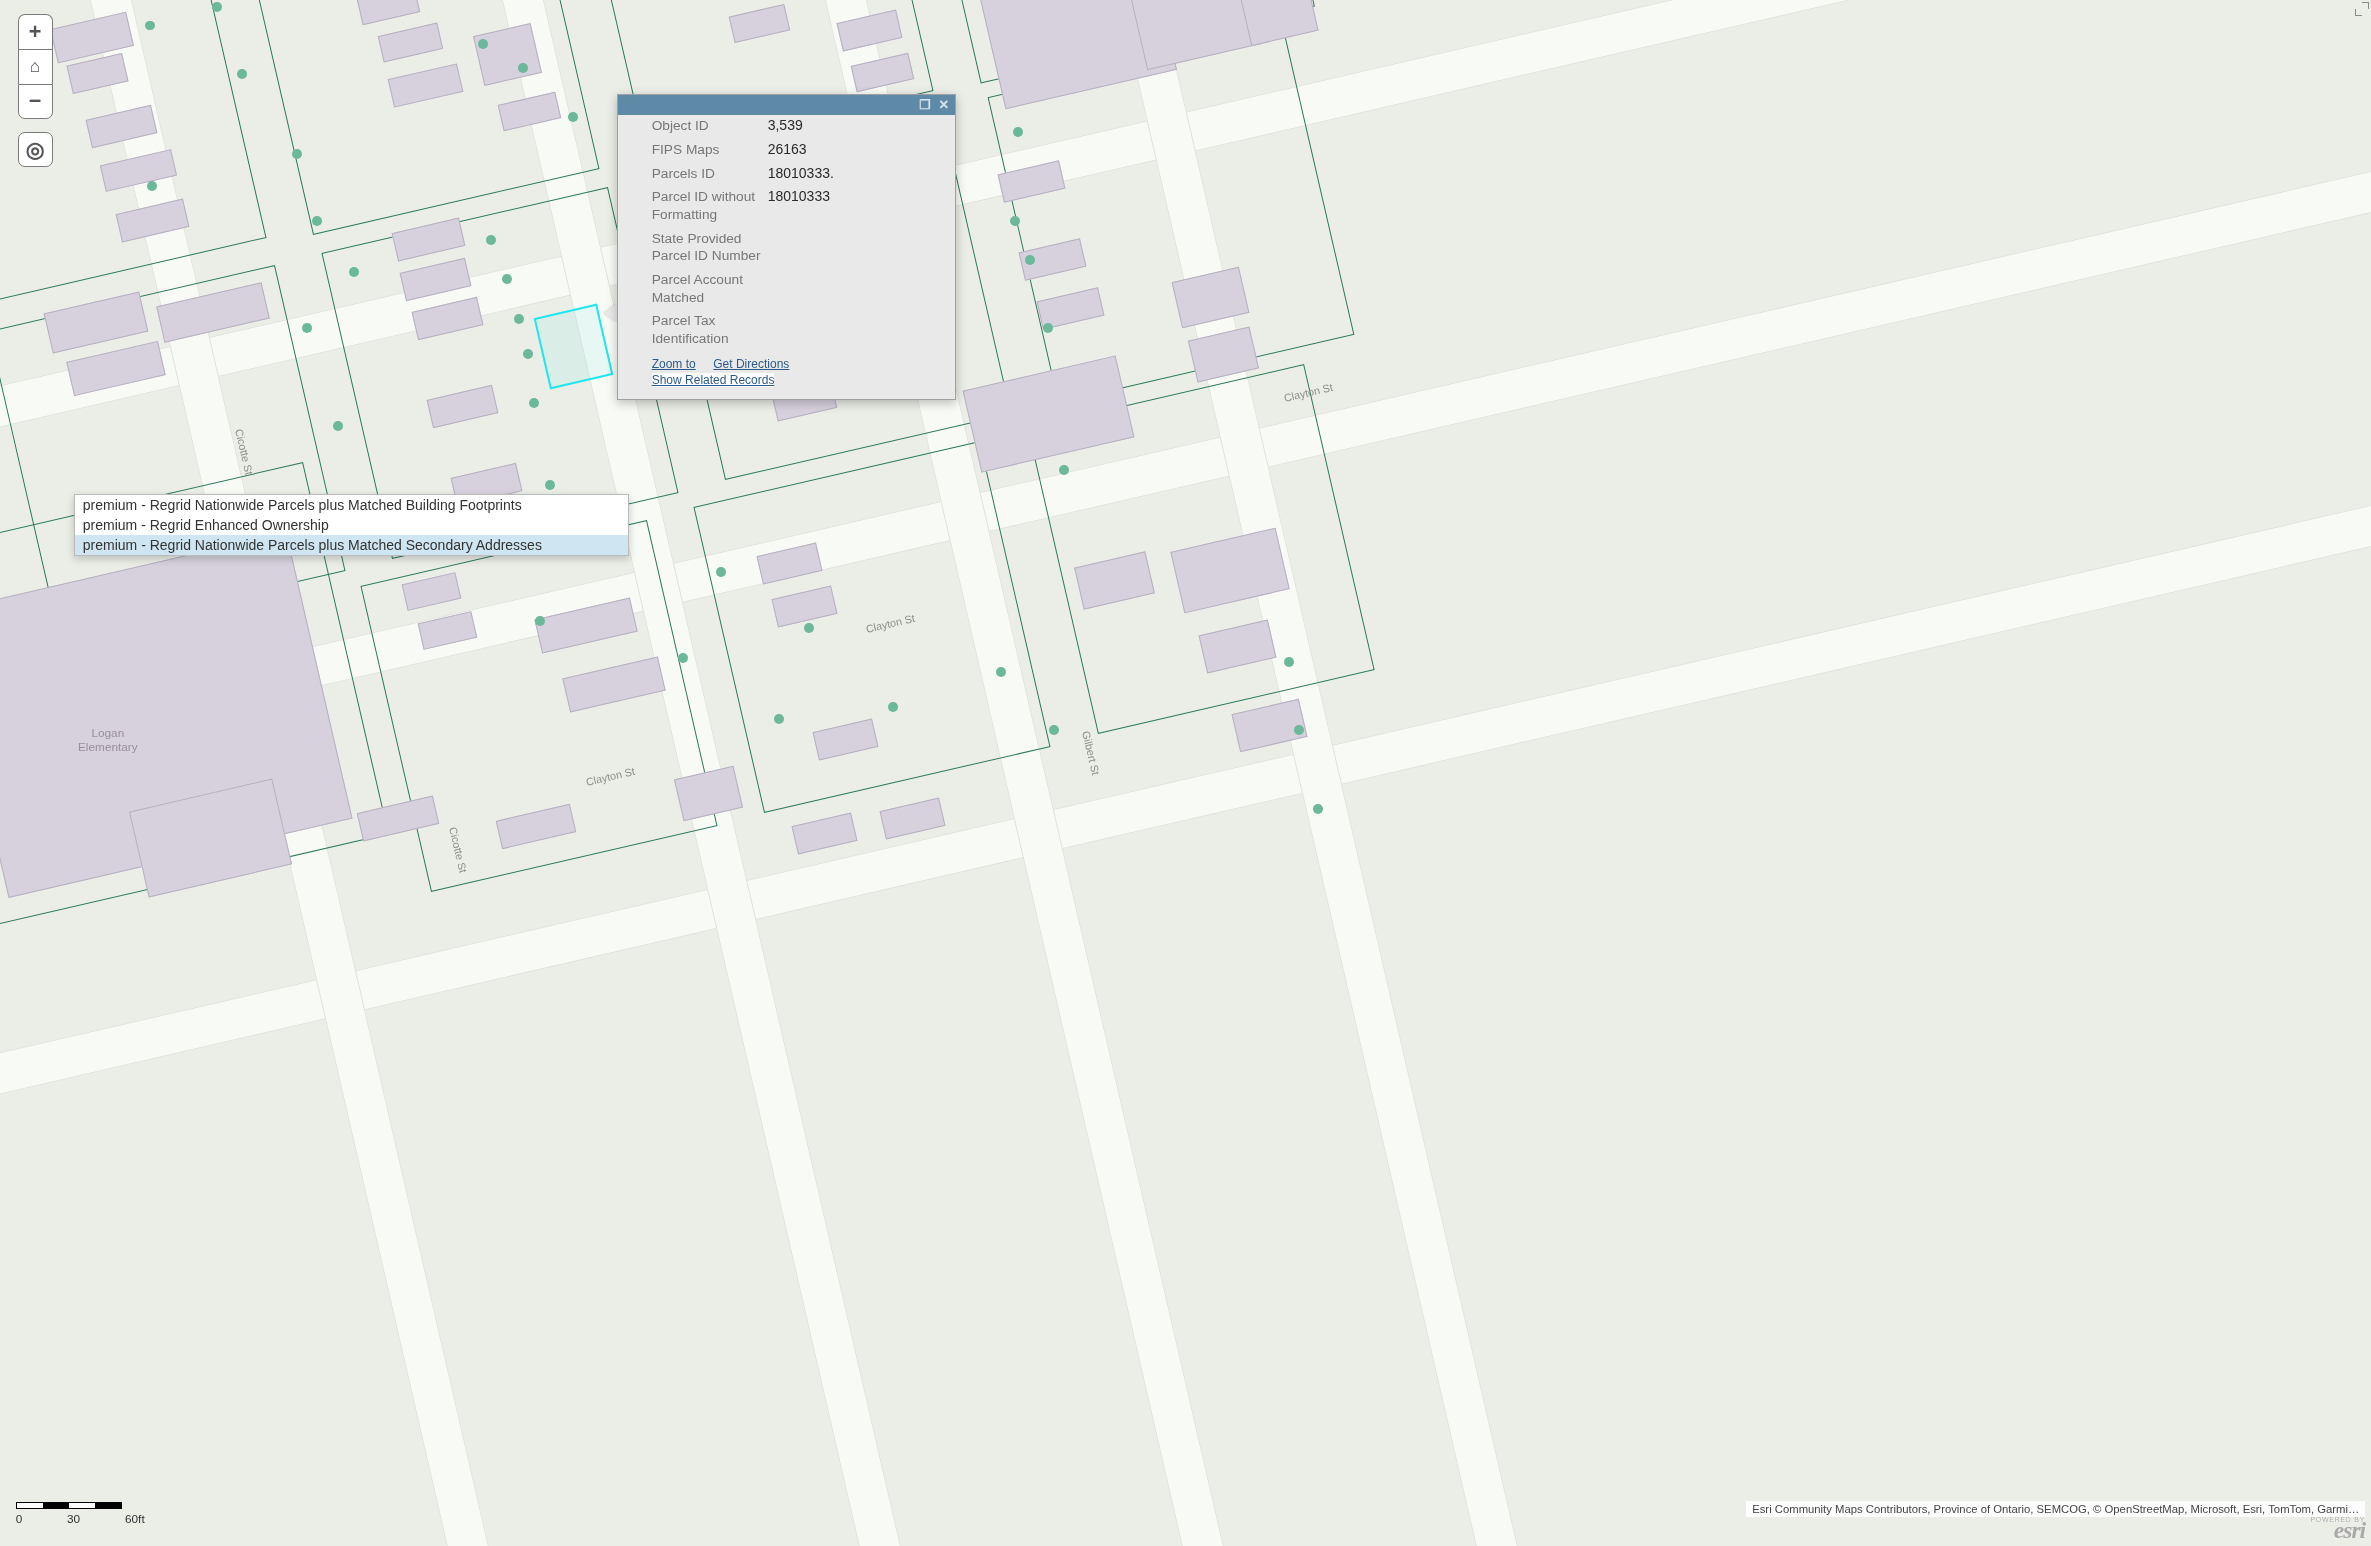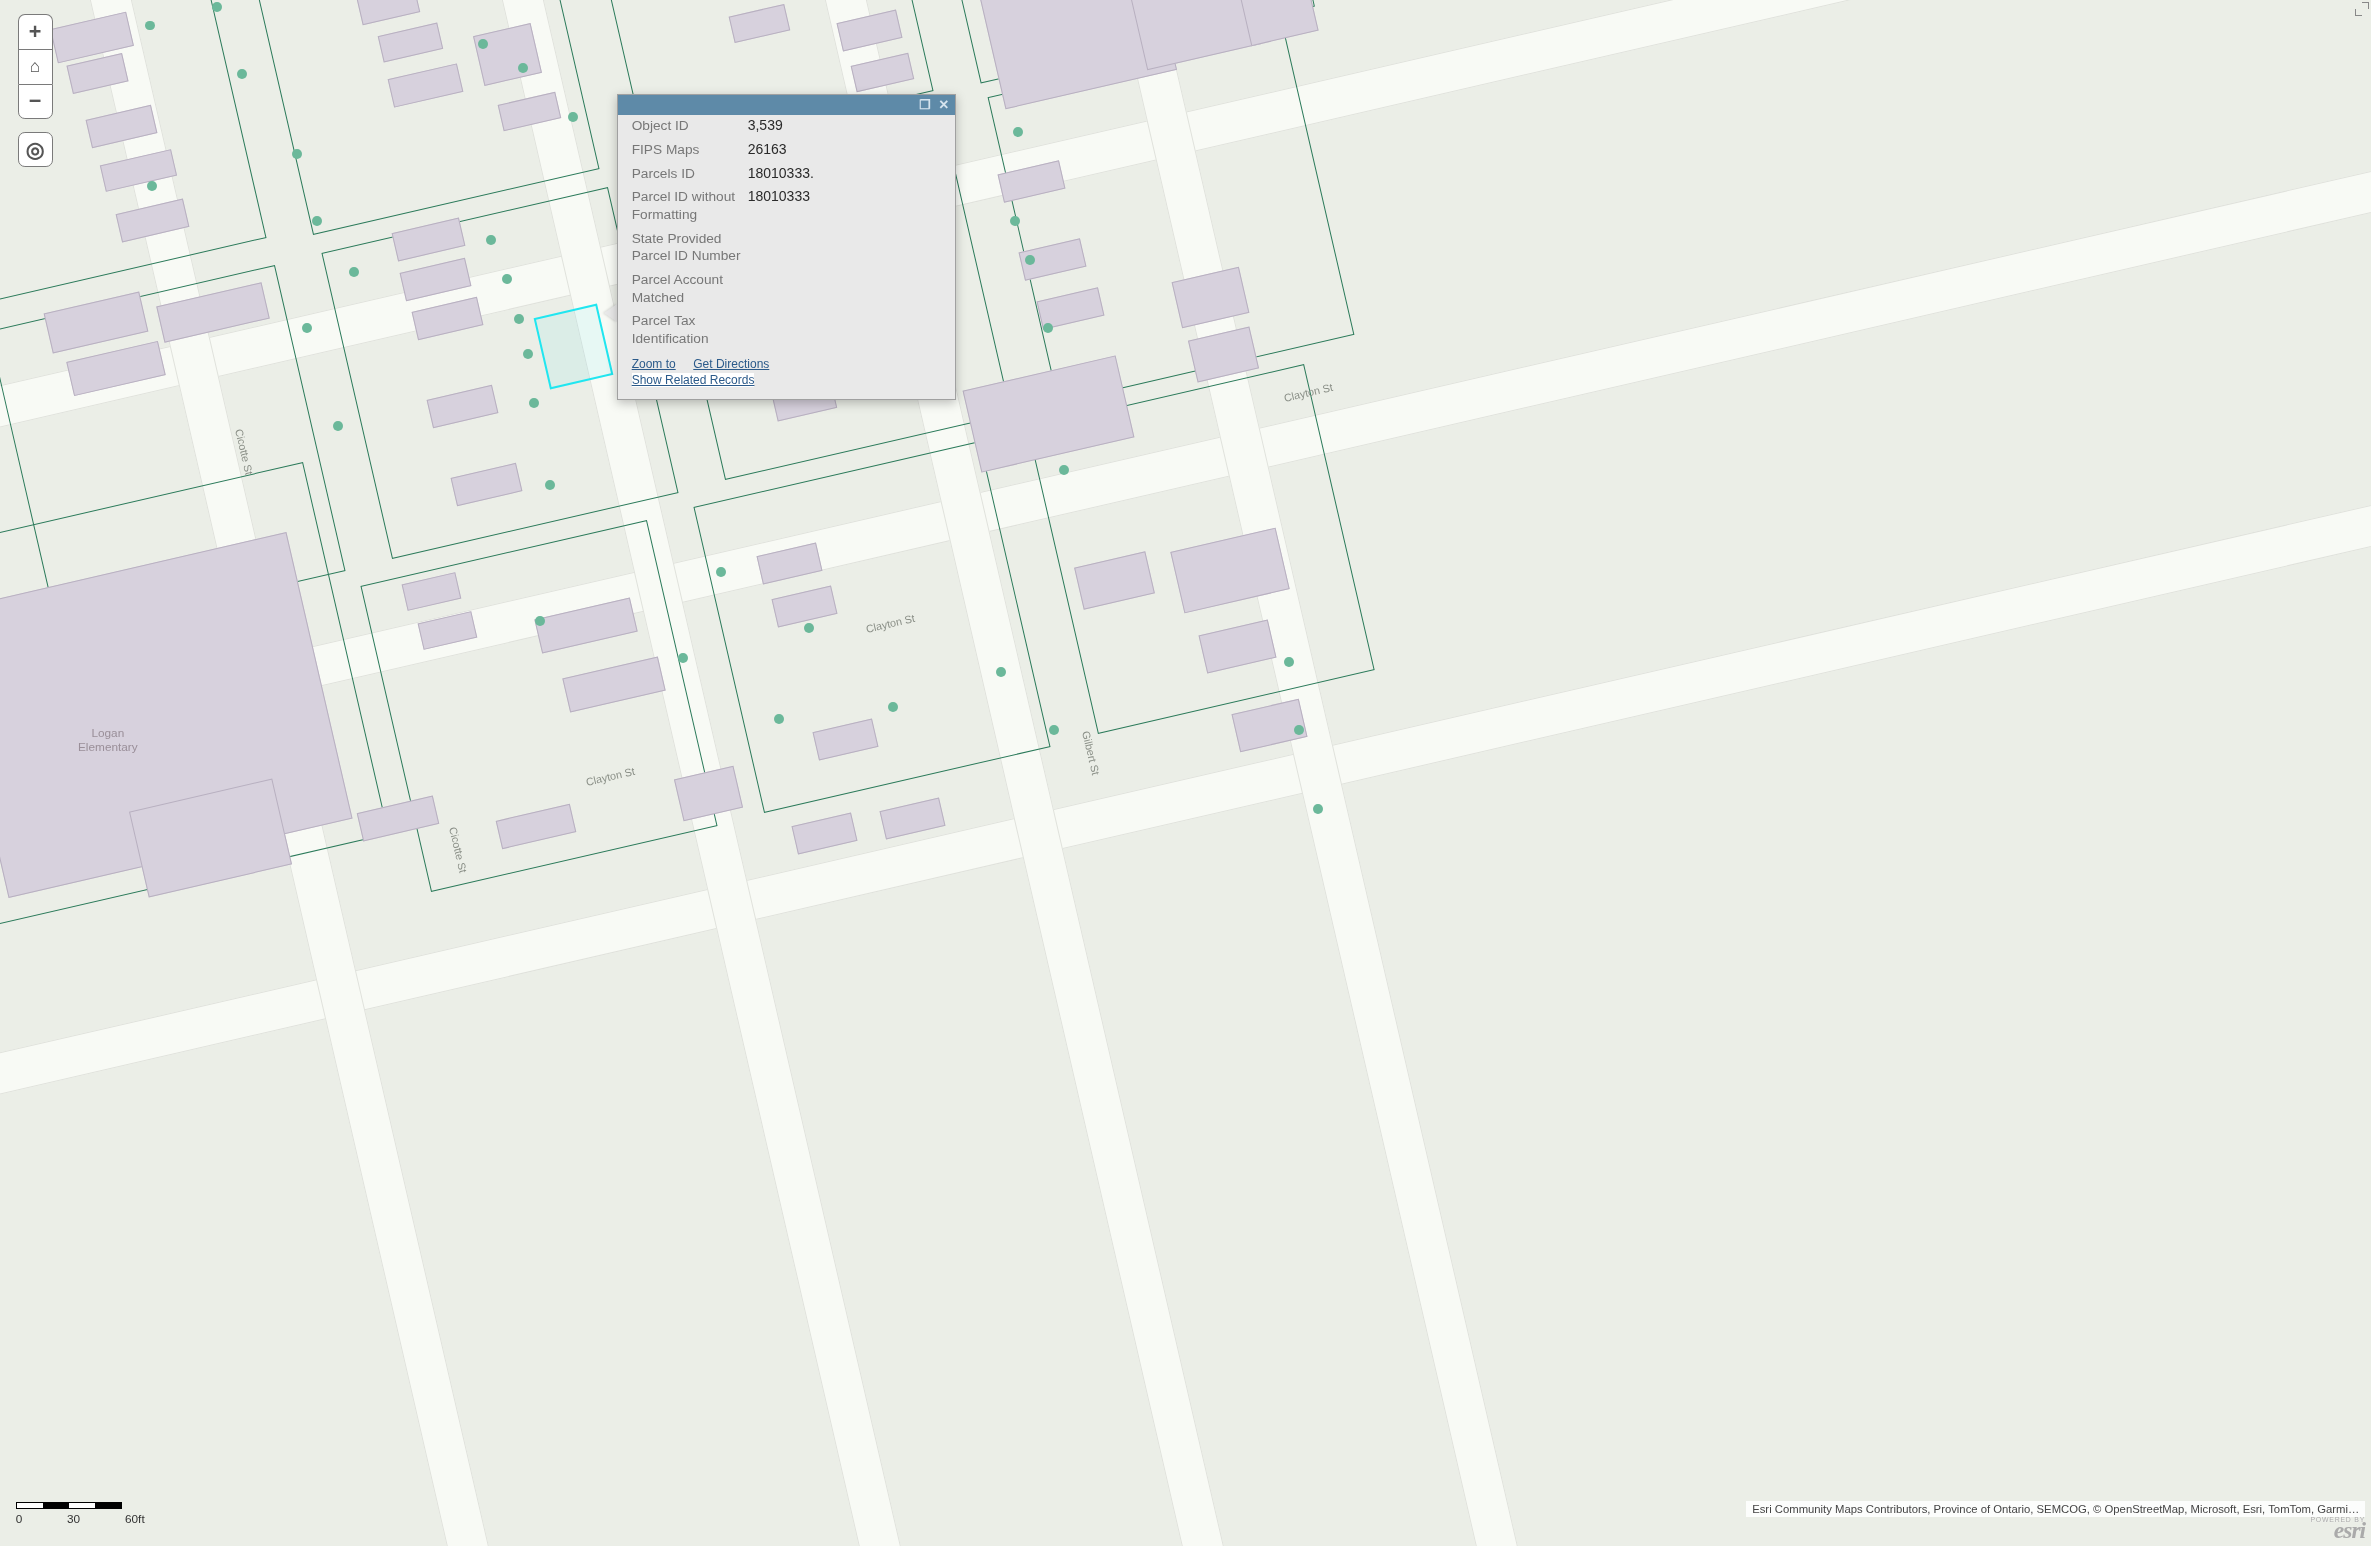--- a/index.html
+++ b/index.html
@@ -121,21 +121,21 @@
   }
   .popup-title {
     padding: 9.8px 13.7px 7.8px 13.7px;
     font-weight: 700;
     font-size: 15px;
     color: #2a2a2a;
     border-bottom: 1px solid #999;
     margin: 0 0 5.9px 0;
     line-height: 1.3;
   }
-  .popup-body { padding: 0 13.7px 11.8px 13.7px; }
+  .popup-body { padding: 0 13.7px 11.8px 13.7px; margin-left: 20px; }
   .popup-row { display: flex; padding: 2.9px 0; }
   .popup-key { width: 116px; color: #777; font-size: 13.7px; line-height: 1.3; }
   .popup-val { flex: 1; color: #2a2a2a; font-size: 14px; }
   .popup-links { padding: 3.9px 0 0 0; }
   .popup-links a {
     color: #2b5a8a; text-decoration: underline; font-size: 12px; margin-right: 13.7px; cursor: pointer;
   }
   .popup-links a.highlighted { background: #ffffff; }
   
   
@@ -346,20 +346,25 @@
 
   <div class="map-controls">
     <div class="ctrl-btn zoom-in">+</div>
     <div class="ctrl-btn home">⌂</div>
     <div class="ctrl-btn zoom-out">−</div>
     <div class="ctrl-btn locate">◎</div>
   </div>
 
   <div class="expand-btn"></div>
 
+  <div class="layer-list">
+    <div class="layer-item">premium - Regrid Nationwide Parcels plus Matched Building Footprints</div>
+    <div class="layer-item">premium - Regrid Enhanced Ownership</div>
+    <div class="layer-item highlighted">premium - Regrid Nationwide Parcels plus Matched Secondary Addresses</div>
+  </div>
 
   <div class="popup">
     <div class="popup-header">
       <span class="popup-header-icon">❐</span>
       <span class="popup-header-icon">✕</span>
     </div>
     <div class="popup-body">
       <div class="popup-row">
         <div class="popup-key">Object ID</div>
         <div class="popup-val">3,539</div>

